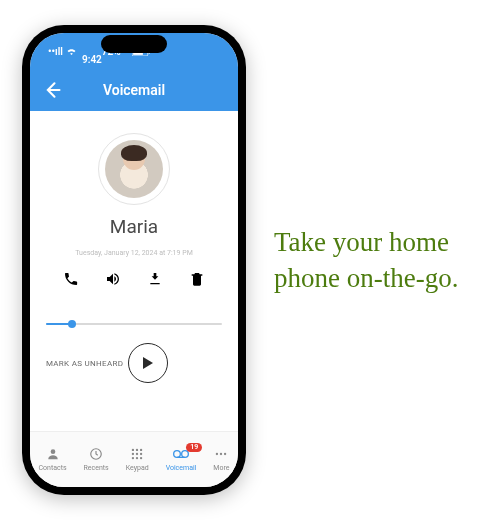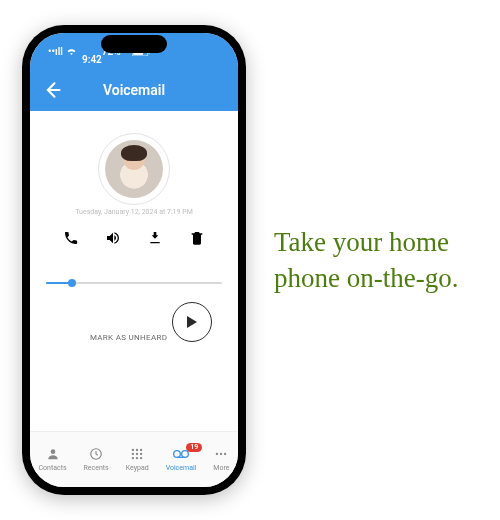--- a/index.html
+++ b/index.html
@@ -112,21 +112,21 @@
   }
   .contact-name {
     font-size: 19px;
     color: #4a4a4a;
     margin-top: 10px;
     font-weight: 400;
   }
   .timestamp {
     font-size: 7px;
     color: #bdbdbd;
-    margin-top: 3px;
+    margin-top: 11px;
   }
   .action-row {
     display: flex;
     gap: 26px;
     margin-top: 14px;
   }
   .action-icon { width: 16px; height: 16px; color: #000; }
   .player {
     width: 100%;
     margin-top: 36px;
@@ -158,25 +158,24 @@
     left: 15%;
     top: 50%;
     transform: translate(-50%, -50%);
     width: 8px;
     height: 8px;
     background: #3b95e8;
     border-radius: 50%;
   }
   .controls-row {
     display: flex;
-    align-items: flex-end;
+    align-items: center;
     justify-content: space-between;
     margin-top: 18px;
     width: 100%;
-    margin-left: 44px;
   }
   .mark-unheard {
     font-size: 8px;
     color: #6a6a6a;
     letter-spacing: 0.3px;
   }
   .play-btn {
     width: 40px;
     height: 40px;
     border: 1.5px solid #2a2a2a;
@@ -254,20 +253,21 @@
       <svg class="back-arrow" viewBox="0 0 24 24" fill="none" stroke="#fff" stroke-width="2.5" stroke-linecap="round">
           <path d="M15 4l-8 8 8 8M7 12h14"></path>
         </svg>
       <div class="header-title">Voicemail</div>
     </div>
 
     <div class="content">
       <div class="avatar-ring">
         <div class="avatar"></div>
       </div>
+      <div class="contact-name">Maria</div>
       <div class="timestamp">Tuesday, January 12, 2024 at 7:19 PM</div>
 
       <div class="action-row">
         <svg class="action-icon" viewBox="0 0 24 24" fill="#000">
             <path d="M6.6 10.8c1.4 2.8 3.8 5.2 6.6 6.6l2.2-2.2c.3-.3.7-.4 1-.2 1.2.4 2.5.6 3.8.6.6 0 1 .4 1 1V20c0 .6-.4 1-1 1C10.6 21 3 13.4 3 4c0-.6.4-1 1-1h3.4c.6 0 1 .4 1 1 0 1.3.2 2.6.6 3.8.1.3 0 .7-.2 1l-2.2 2z"></path>
           </svg>
         <svg class="action-icon" viewBox="0 0 24 24" fill="#000">
             <path d="M3 9v6h4l5 5V4L7 9H3zm13.5 3c0-1.8-1-3.3-2.5-4.1v8.1c1.5-.7 2.5-2.3 2.5-4zM14 3.2v2c2.9.9 5 3.5 5 6.8s-2.1 5.9-5 6.8v2c4-.9 7-4.5 7-8.8s-3-7.9-7-8.8z"></path>
           </svg>
         <svg class="action-icon" viewBox="0 0 24 24" fill="#000">

